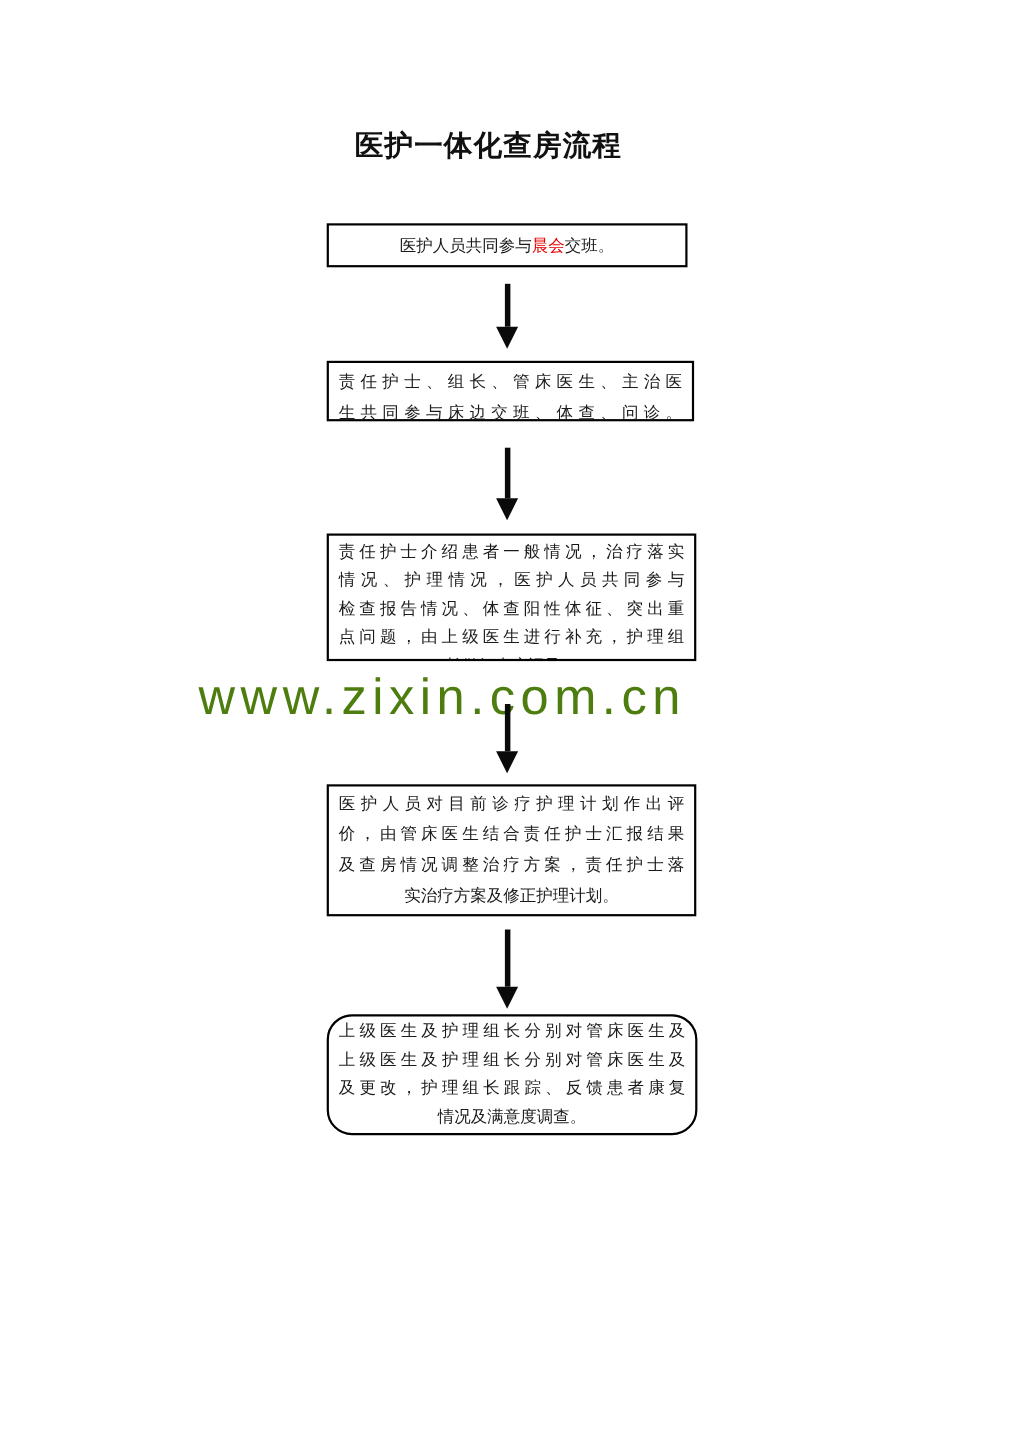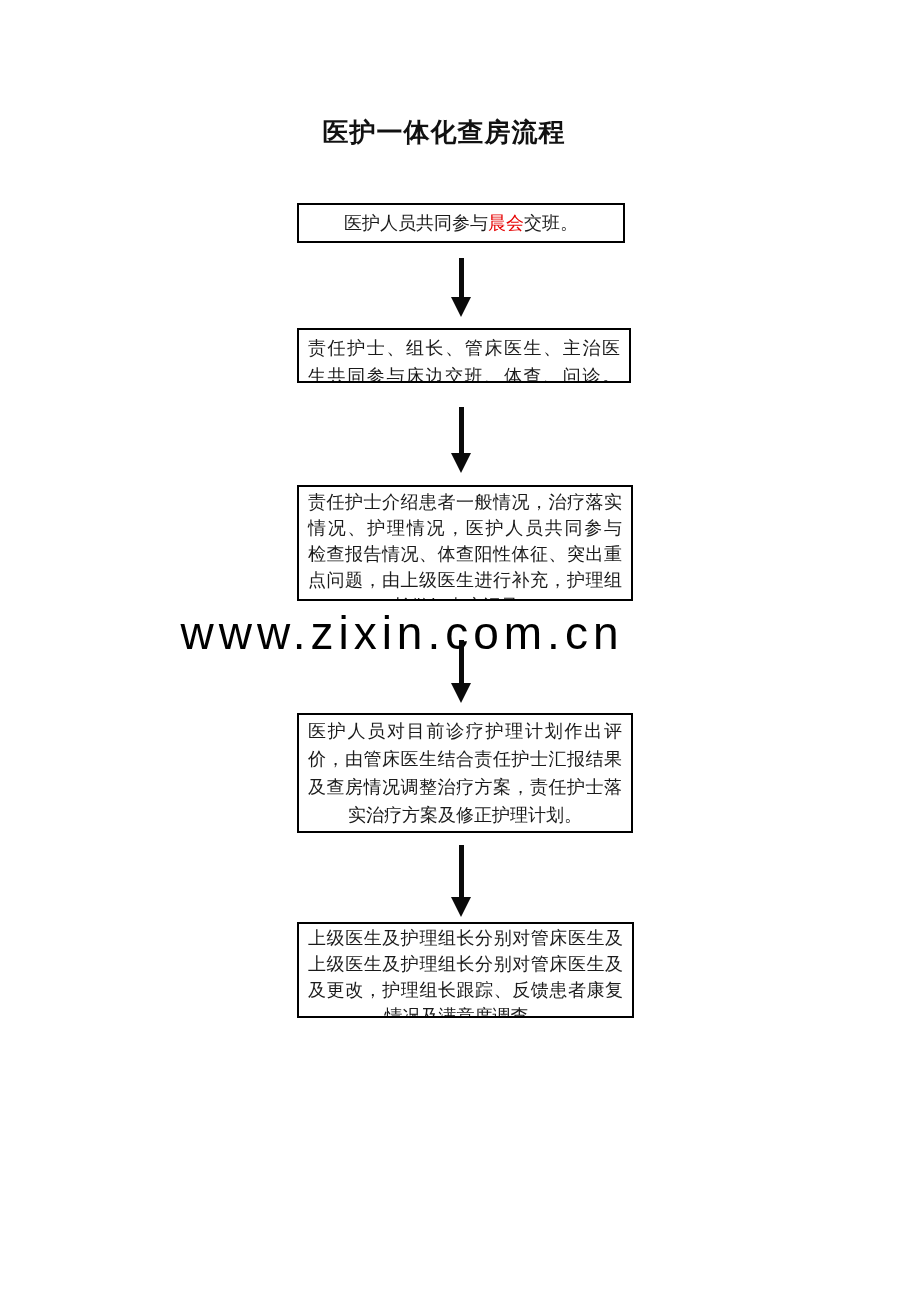--- a/index.html
+++ b/index.html
@@ -29,30 +29,30 @@
   }
   .watermark {
     position: absolute;
     left: 0;
     top: 606px;
     width: 804px;
     text-align: center;
     font-family: "Liberation Sans", "DejaVu Sans", sans-serif;
     font-size: 46px;
     letter-spacing: 5px;
-    color: #000000;
+    color: #4d7c0f;
     z-index: 0;
     user-select: none;
   }
   .flow-box {
     position: absolute;
     box-sizing: border-box;
     border: 2px solid #000000;
     background: #ffffff;
-    font-size: 18px;
+    font-size: 15px;
     overflow: hidden;
     z-index: 1;
   }
   .flow-box .content {
     padding: 0 9px;
   }
   .bline {
     text-align: justify;
     text-align-last: justify;
     white-space: nowrap;
@@ -69,21 +69,21 @@
   .red-text { color: #e60000; }
   #box2 { left: 297px; top: 328px; width: 334px; height: 55px; }
   #box2 .content { padding-top: 4px; }
   #box2 .bline { line-height: 28px; }
   #box3 { left: 297px; top: 485px; width: 336px; height: 116px; }
   #box3 .content { padding-top: 2px; }
   #box3 .bline { line-height: 26px; }
   #box4 { left: 297px; top: 713px; width: 336px; height: 120px; }
   #box4 .content { padding-top: 2px; }
   #box4 .bline { line-height: 28px; }
-  #box5 { left: 297px; top: 922px; width: 337px; height: 96px; }
+  #box5 { left: 297px; top: 922px; width: 337px; height: 110px; border-radius: 23px; }
   #box5 .content { padding-top: 1px; }
   #box5 .bline { line-height: 26px; }
   .down-arrow {
     position: absolute;
     left: 451px;
     width: 20px;
     z-index: 1;
   }
   .down-arrow .shaft {
     width: 5px;

